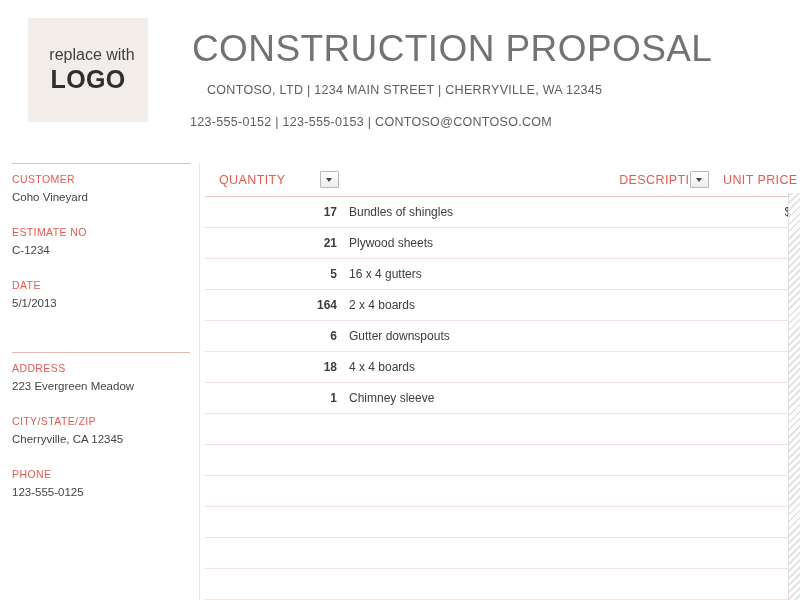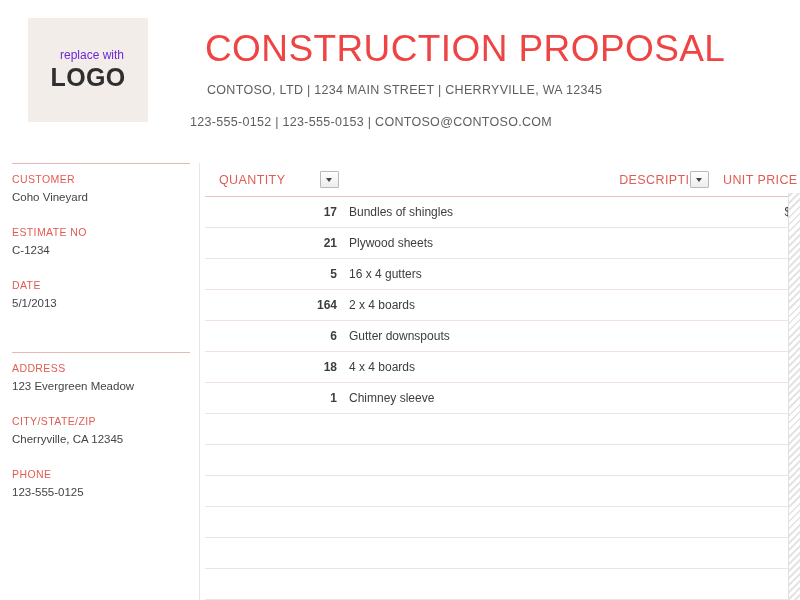--- a/index.html
+++ b/index.html
@@ -36,36 +36,36 @@
     width: 120px;
     height: 104px;
     background: #f2ede9;
     display: flex;
     flex-direction: column;
     align-items: center;
     justify-content: center;
     line-height: 1.15;
   }
   .logo-line1 {
-    font-size: 12px;
-    color: #6d28d9;
+    font-size: 16px;
+    color: #404040;
     margin-left: 8px;
   }
   .logo-line2 {
     font-size: 25px;
     font-weight: bold;
     color: #2f2f2f;
     letter-spacing: 0.3px;
   }
   .doc-title {
     position: absolute;
-    left: 205px;
+    left: 192px;
     top: 28px;
     font-size: 37px;
-    color: #ef4444;
+    color: #737373;
     letter-spacing: 0.4px;
     white-space: nowrap;
   }
   .company-line {
     position: absolute;
     left: 207px;
     top: 83px;
     font-size: 12.5px;
     color: #5e5e5e;
     letter-spacing: 0.3px;
@@ -234,21 +234,21 @@
     <div class="field-group">
       <div class="field-label">DATE</div>
       <div class="field-value">5/1/2013</div>
     </div>
 
     <div class="spacer-block"></div>
     <div class="sidebar-rule"></div>
 
     <div class="field-group">
       <div class="field-label">ADDRESS</div>
-      <div class="field-value">123 Evergreen Meadow</div>
+      <div class="field-value">223 Evergreen Meadow</div>
     </div>
 
     <div class="field-group">
       <div class="field-label">CITY/STATE/ZIP</div>
       <div class="field-value">Cherryville, CA 12345</div>
     </div>
 
     <div class="field-group">
       <div class="field-label">PHONE</div>
       <div class="field-value">123-555-0125</div>

